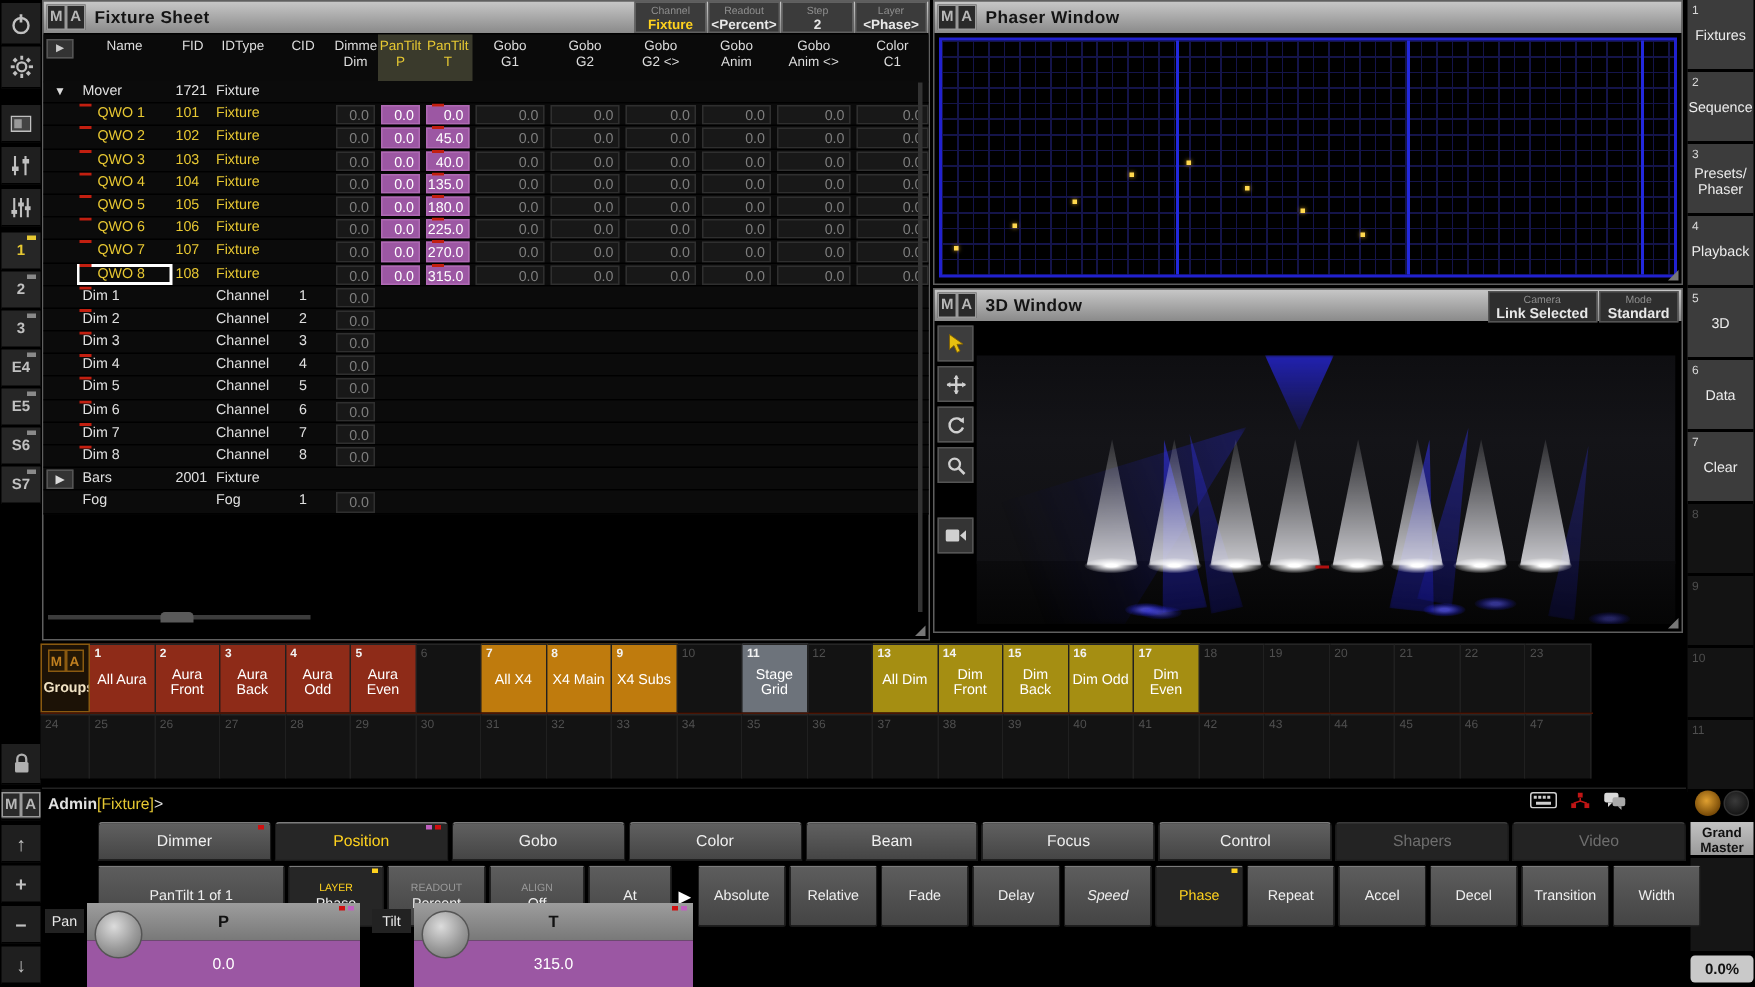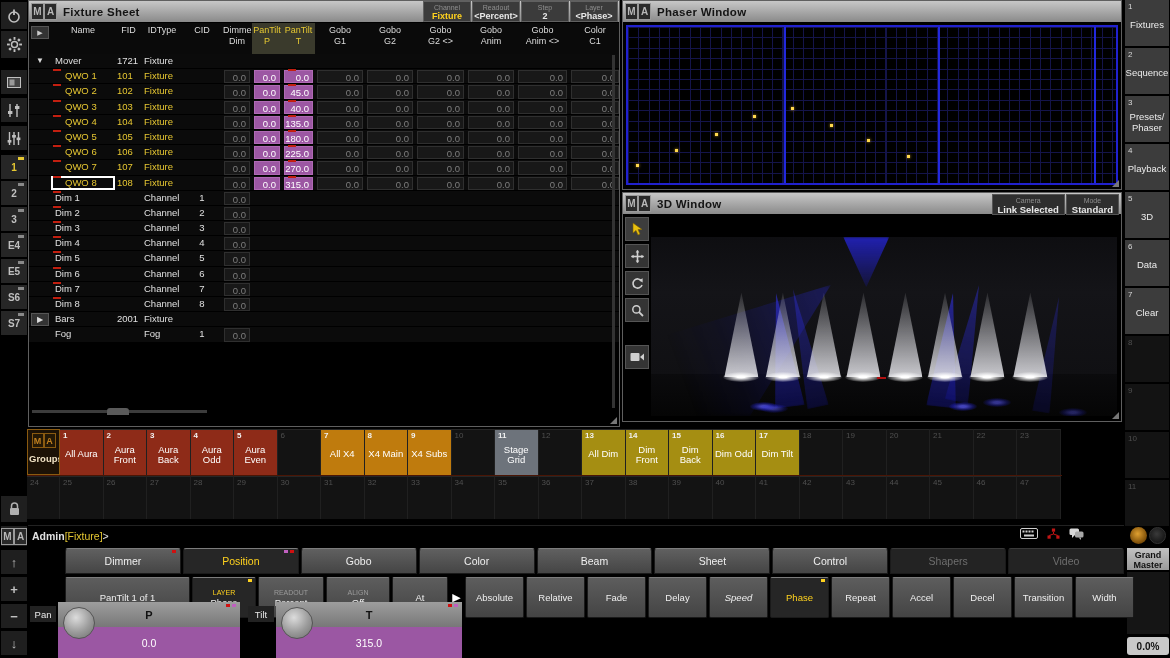--- a/index.html
+++ b/index.html
@@ -1035,21 +1035,21 @@
       <div class="pcell khaki">
         <div class="num">15</div>
         <div class="plab">Dim Back</div>
       </div>
       <div class="pcell khaki">
         <div class="num">16</div>
         <div class="plab">Dim Odd</div>
       </div>
       <div class="pcell khaki">
         <div class="num">17</div>
-        <div class="plab">Dim Tilt</div>
+        <div class="plab">Dim Even</div>
       </div>
       <div class="pcell">
         <div class="num">18</div>
       </div>
       <div class="pcell">
         <div class="num">19</div>
       </div>
       <div class="pcell">
         <div class="num">20</div>
       </div>
@@ -1172,21 +1172,21 @@
   </div>
 </div>
 
 <div id="encoders" class="abs">
   <div id="ptabs">
       <div class="ptab">Dimmer<div class="pdot" style="background: rgb(208, 16, 16); right: 4px;"></div></div>
       <div class="ptab selected">Position<div class="pdot" style="background: rgb(208, 16, 16); right: 4px;"></div><div class="pdot" style="background: rgb(192, 96, 192); right: 10px;"></div></div>
       <div class="ptab">Gobo</div>
       <div class="ptab">Color</div>
       <div class="ptab">Beam</div>
-      <div class="ptab">Sheet</div>
+      <div class="ptab">Focus</div>
       <div class="ptab">Control</div>
       <div class="ptab disabled">Shapers</div>
       <div class="ptab disabled">Video</div>
     </div>
   <div id="row2">
       <div class="r2btn" style="width: 125px;">
         <div>PanTilt 1 of 1</div>
       </div>
       <div class="r2btn selected" style="width: 64px;">
         <div class="tlab">LAYER</div>

